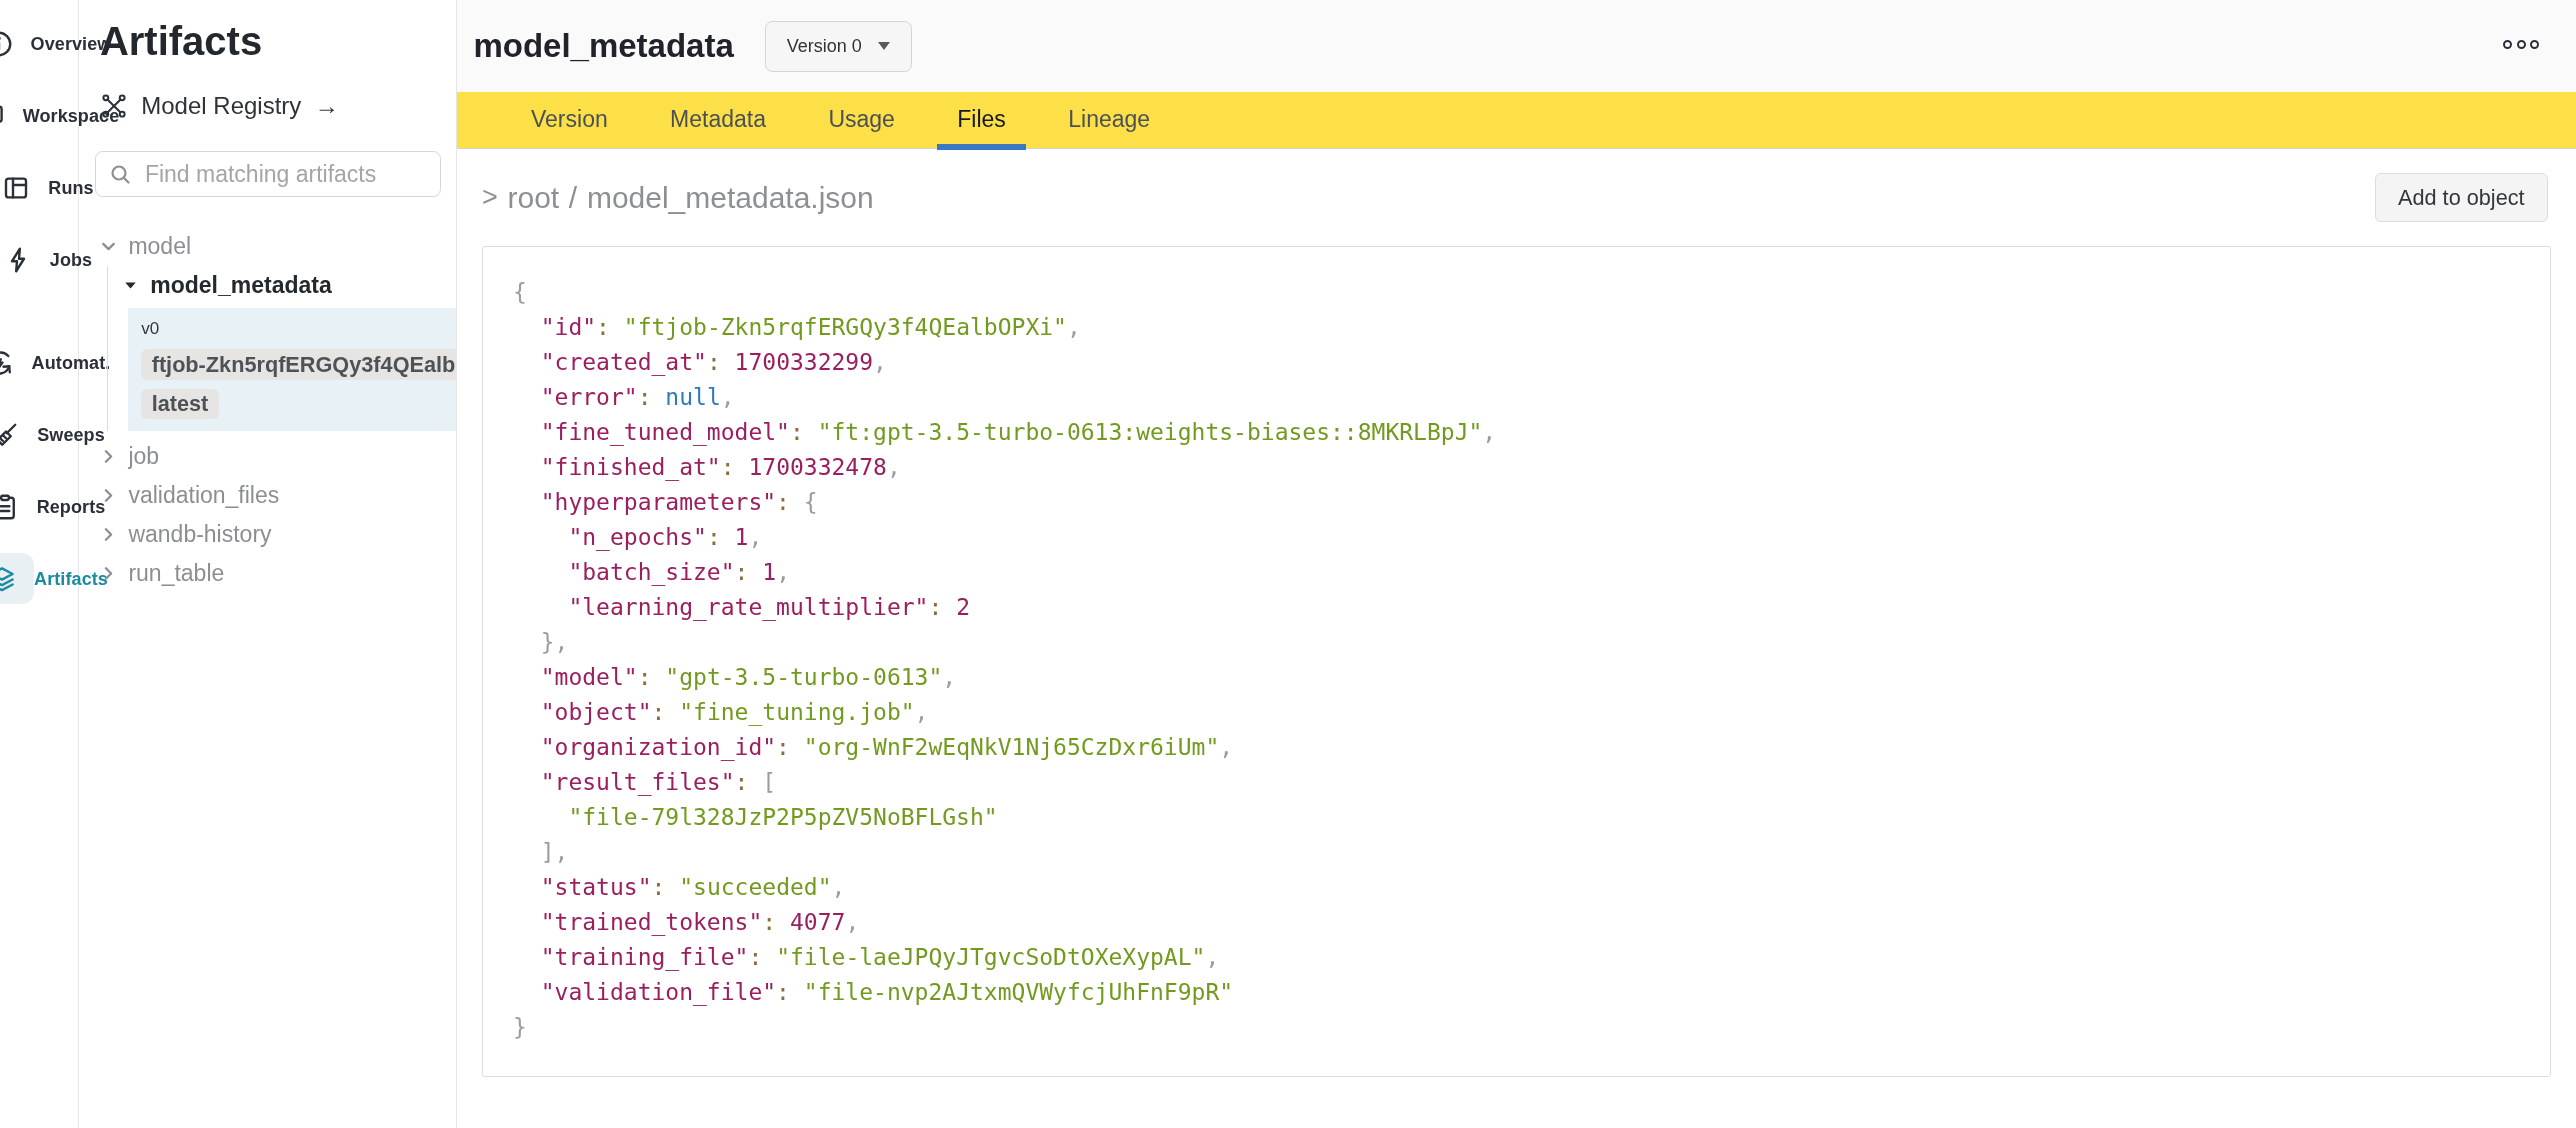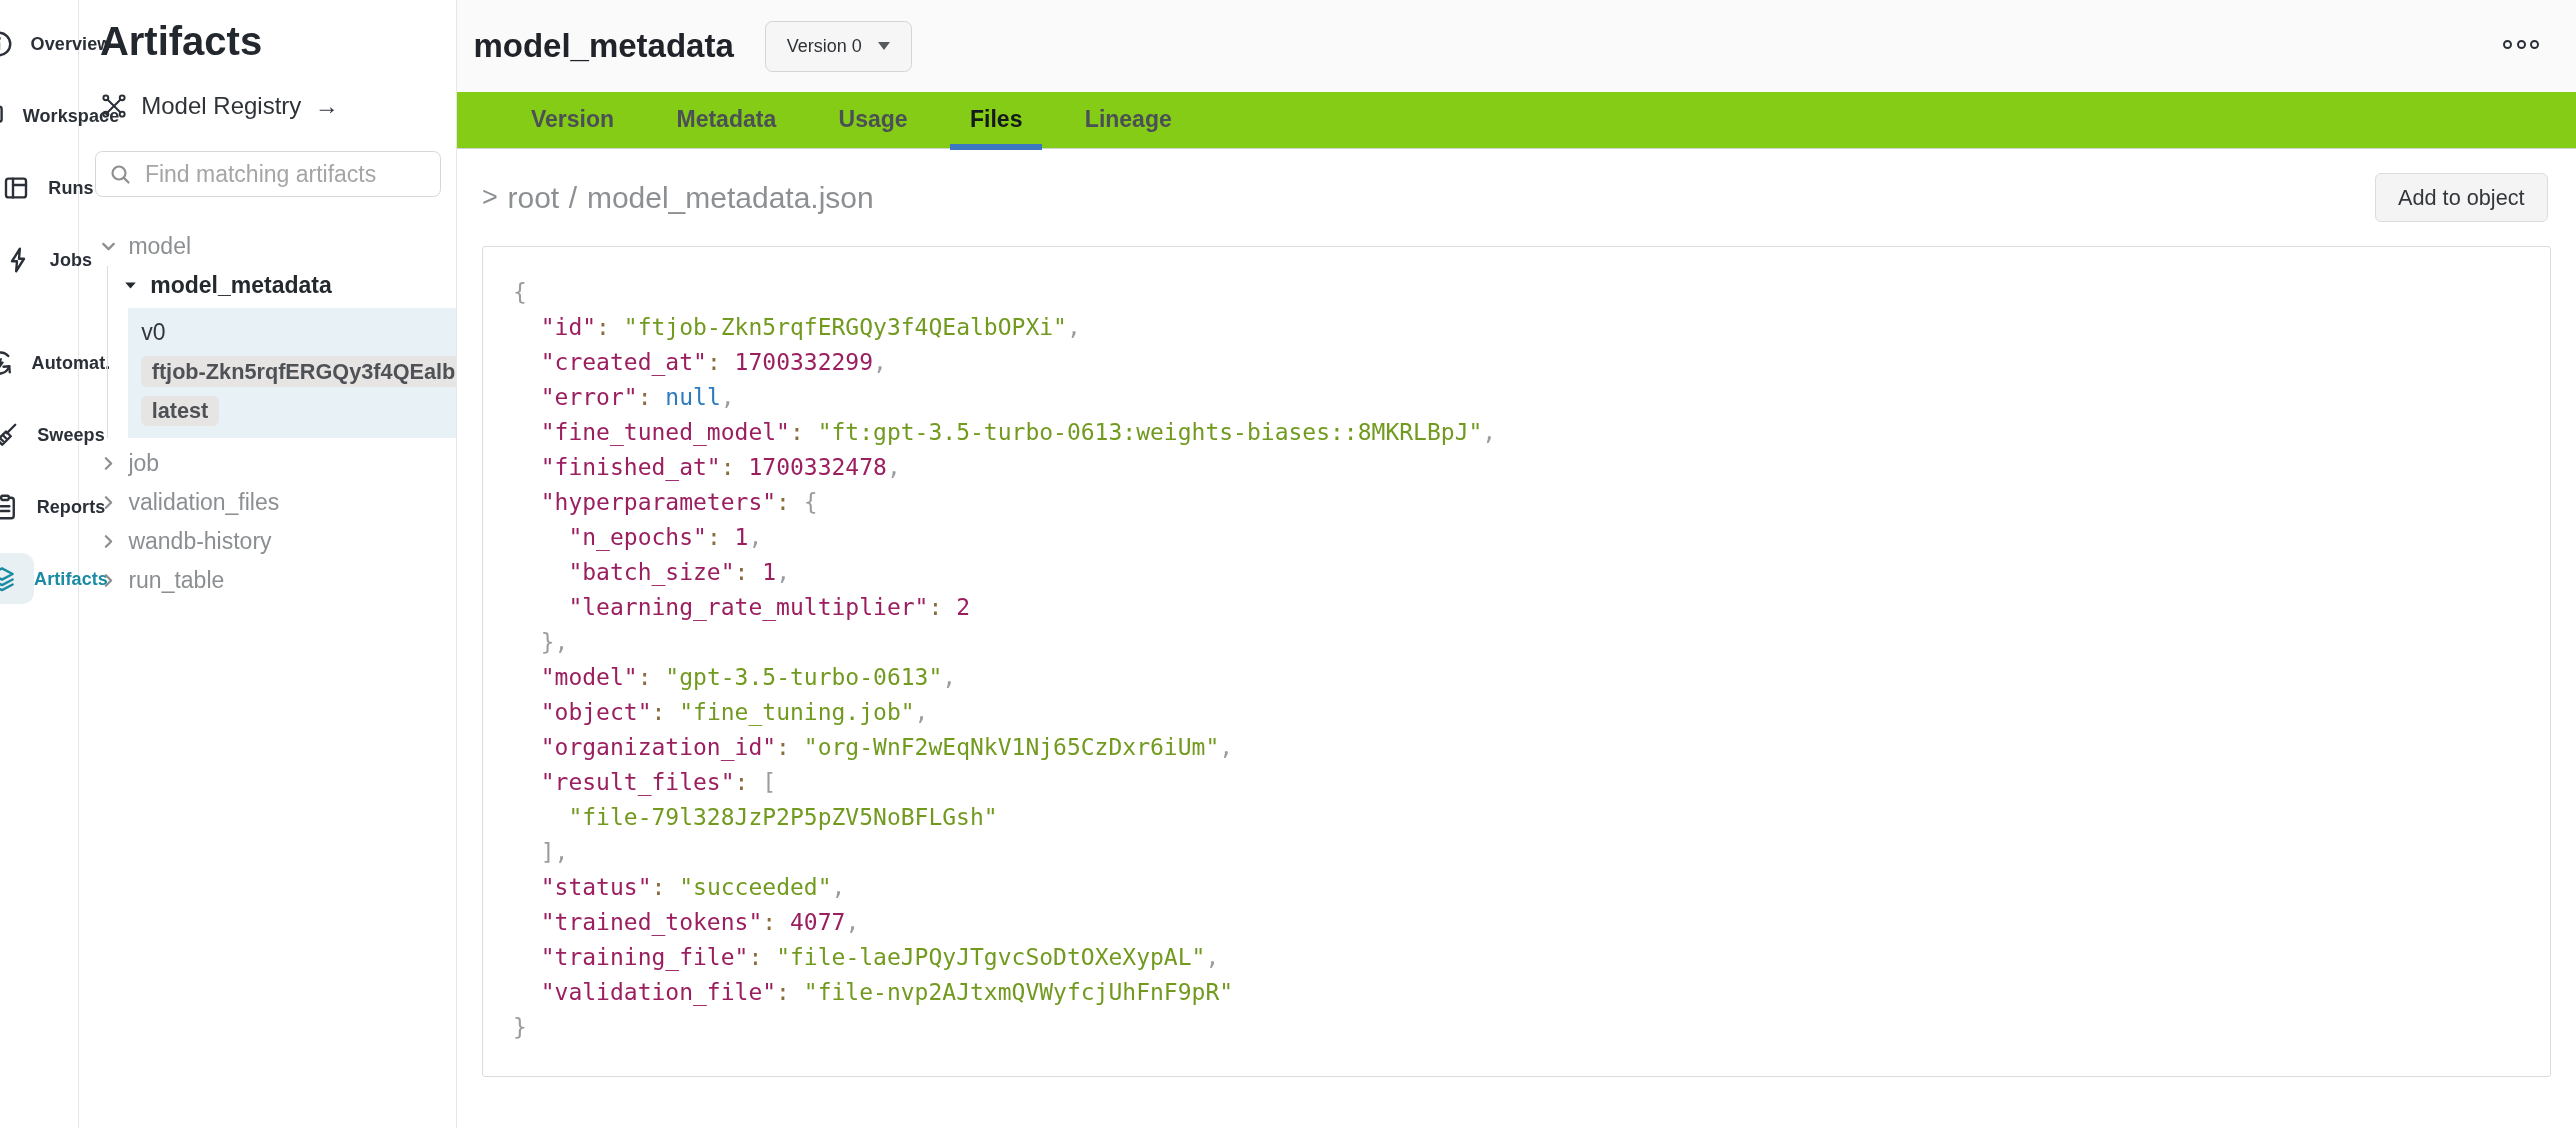--- a/index.html
+++ b/index.html
@@ -35,34 +35,34 @@
   .search-box input { border:none; outline:none; font-size:23px; color:#333; width:100%; background:transparent; font-family:inherit; }
   .search-box input::placeholder { color:#a5a5a5; }
 
   .tree { margin-top:30px; font-size:23px; }
   .tree-row { display:flex; align-items:center; gap:9px; height:39px; color:#8c8f91; cursor:pointer; padding-left:3px; }
   .tree-row svg { flex:0 0 auto; width:21px; height:21px; }
   .chev { stroke:#8c8f91; stroke-width:2.6; fill:none; stroke-linecap:round; stroke-linejoin:round; }
   .nested { margin-left:11.2px; border-left:1.5px solid #dcdcdc; padding-left:9.7px; }
   .artifact-row { color:#24292e; font-weight:700; }
   .selection { background:#e8f1f6; margin:3px 0 6px 10.5px; margin-right:-15px; padding:10.5px 0 12px 13.4px; overflow:hidden; }
-  .version-label { font-size:23px; color:#33373d; margin-bottom:10.5px; }
+  .version-label { font-size:17px; color:#33373d; margin-bottom:10.5px; }
   .alias-pills { display:flex; flex-direction:column; align-items:flex-start; gap:9px; }
   .alias-pill { background:#e7e5e3; border-radius:6px; padding:2.2px 10.5px; font-size:21.7px; font-weight:600; color:#4e5257; white-space:nowrap; cursor:pointer; }
 
   
   .main { flex:1 1 auto; min-width:0; display:flex; flex-direction:column; }
   .top-band { background:#fafafa; height:92px; display:flex; align-items:center; padding-left:16.4px; position:relative; flex:0 0 auto; }
   .artifact-title { font-size:33px; font-weight:700; color:#20242a; }
   .version-btn { margin-left:31px; height:51px; border:1.5px solid #d4d4d4; border-radius:7.5px; background:#f6f6f6; display:flex; align-items:center; padding:0 21px; gap:16.4px; font-size:18px; color:#2f3338; cursor:pointer; }
   .caret-down { width:0; height:0; border-left:6.7px solid transparent; border-right:6.7px solid transparent; border-top:8.2px solid #55595e; }
   .ellipsis-btn { position:absolute; right:37px; top:40px; display:flex; gap:4.5px; cursor:pointer; }
   .ellipsis-btn i { display:block; width:9px; height:9px; border:2.6px solid #2b3038; border-radius:50%; }
 
-  .tab-row { height:57px; border-bottom:1.5px solid #d2d2d2; display:flex; align-items:flex-end; padding-left:54px; gap:22.4px; background:#84cc16; flex:0 0 auto;font-weight:bold; }
+  .tab-row { height:57px; border-bottom:1.5px solid #d2d2d2; display:flex; align-items:flex-end; padding-left:54px; gap:22.4px; background:#fde047; flex:0 0 auto; }
   .tab { padding:0 20px 15px; font-size:23px; color:#4b5056; position:relative; cursor:pointer; }
   .tab.active { color:#15181c; }
   .tab.active::after { content:""; position:absolute; left:0; right:0; bottom:-1.5px; height:5.2px; background:#3b78c1; }
 
   .breadcrumb-row { height:97px; display:flex; align-items:center; padding:0 28px 0 25px; flex:0 0 auto; }
   .breadcrumb { font-size:30px; color:#8d9093; display:flex; align-items:center; gap:9.7px; }
   .crumb-caret { font-size:27px; cursor:pointer; }
   .crumb-root { cursor:pointer; }
   .add-report-btn { margin-left:auto; height:49px; background:#f4f4f4; border:1.5px solid #dcdcdc; border-radius:6px; font-size:21.7px; color:#33373b; padding:0 22.4px; display:flex; align-items:center; cursor:pointer; font-family:inherit; }
 

